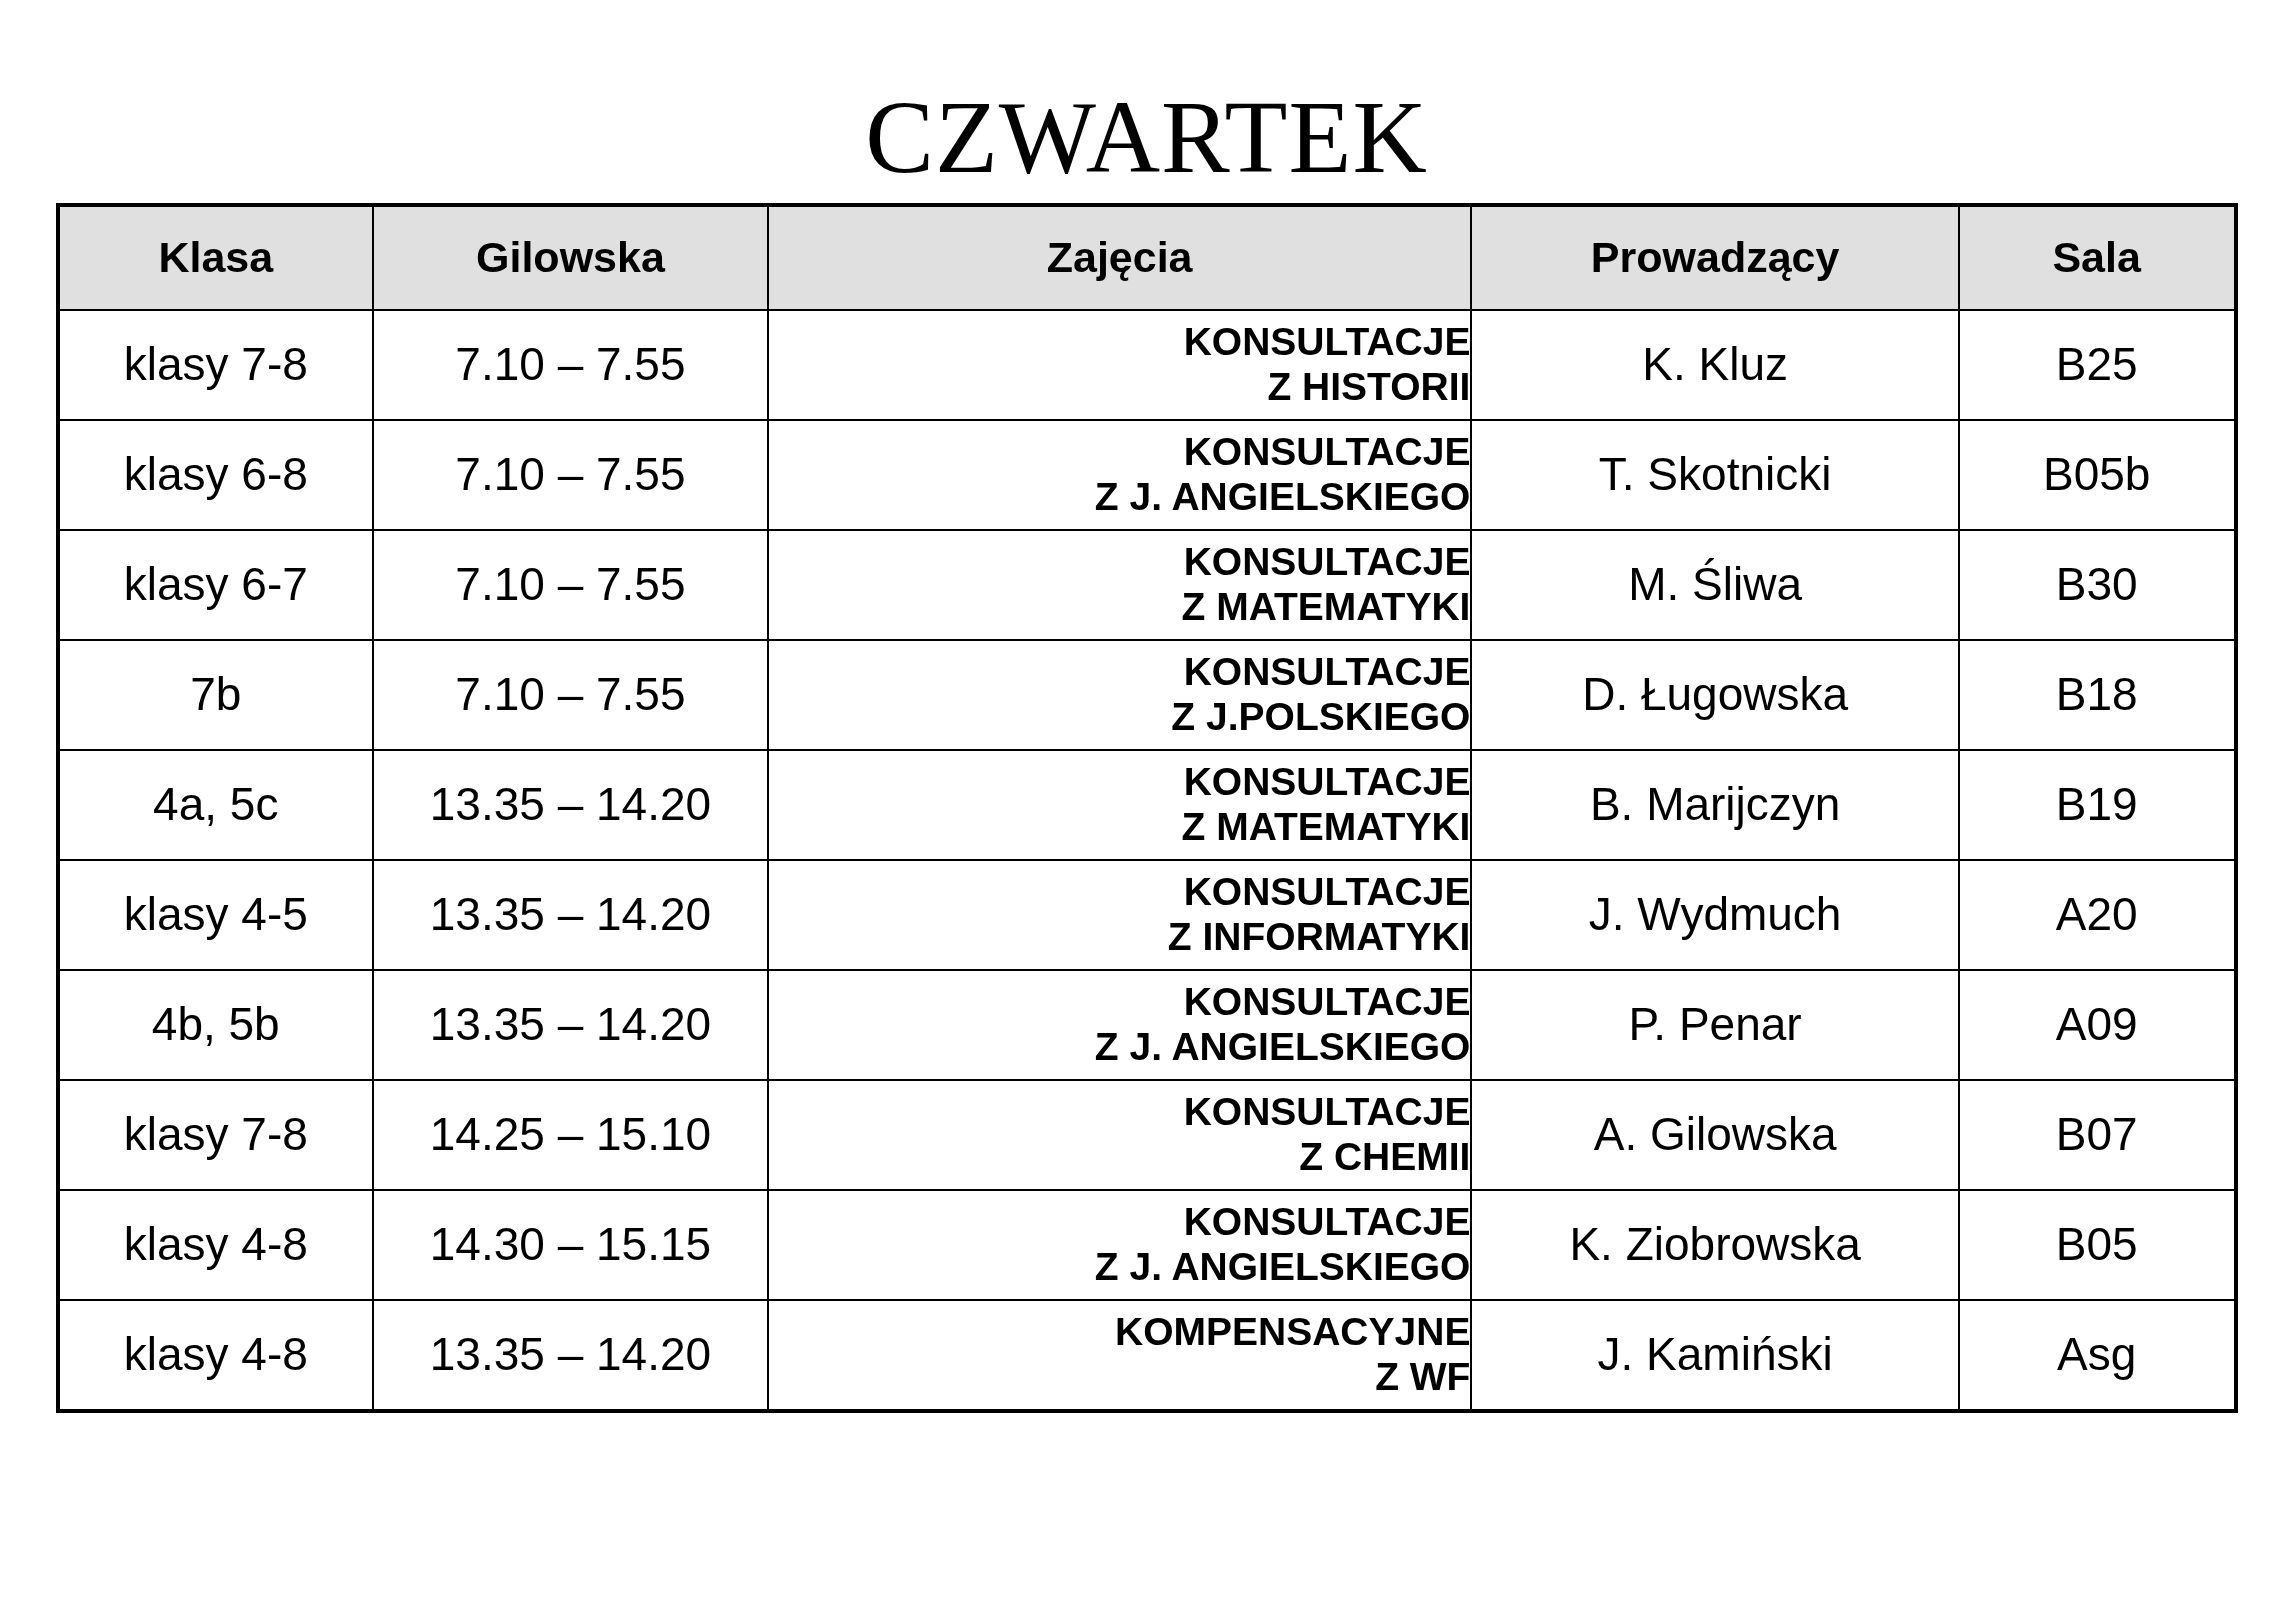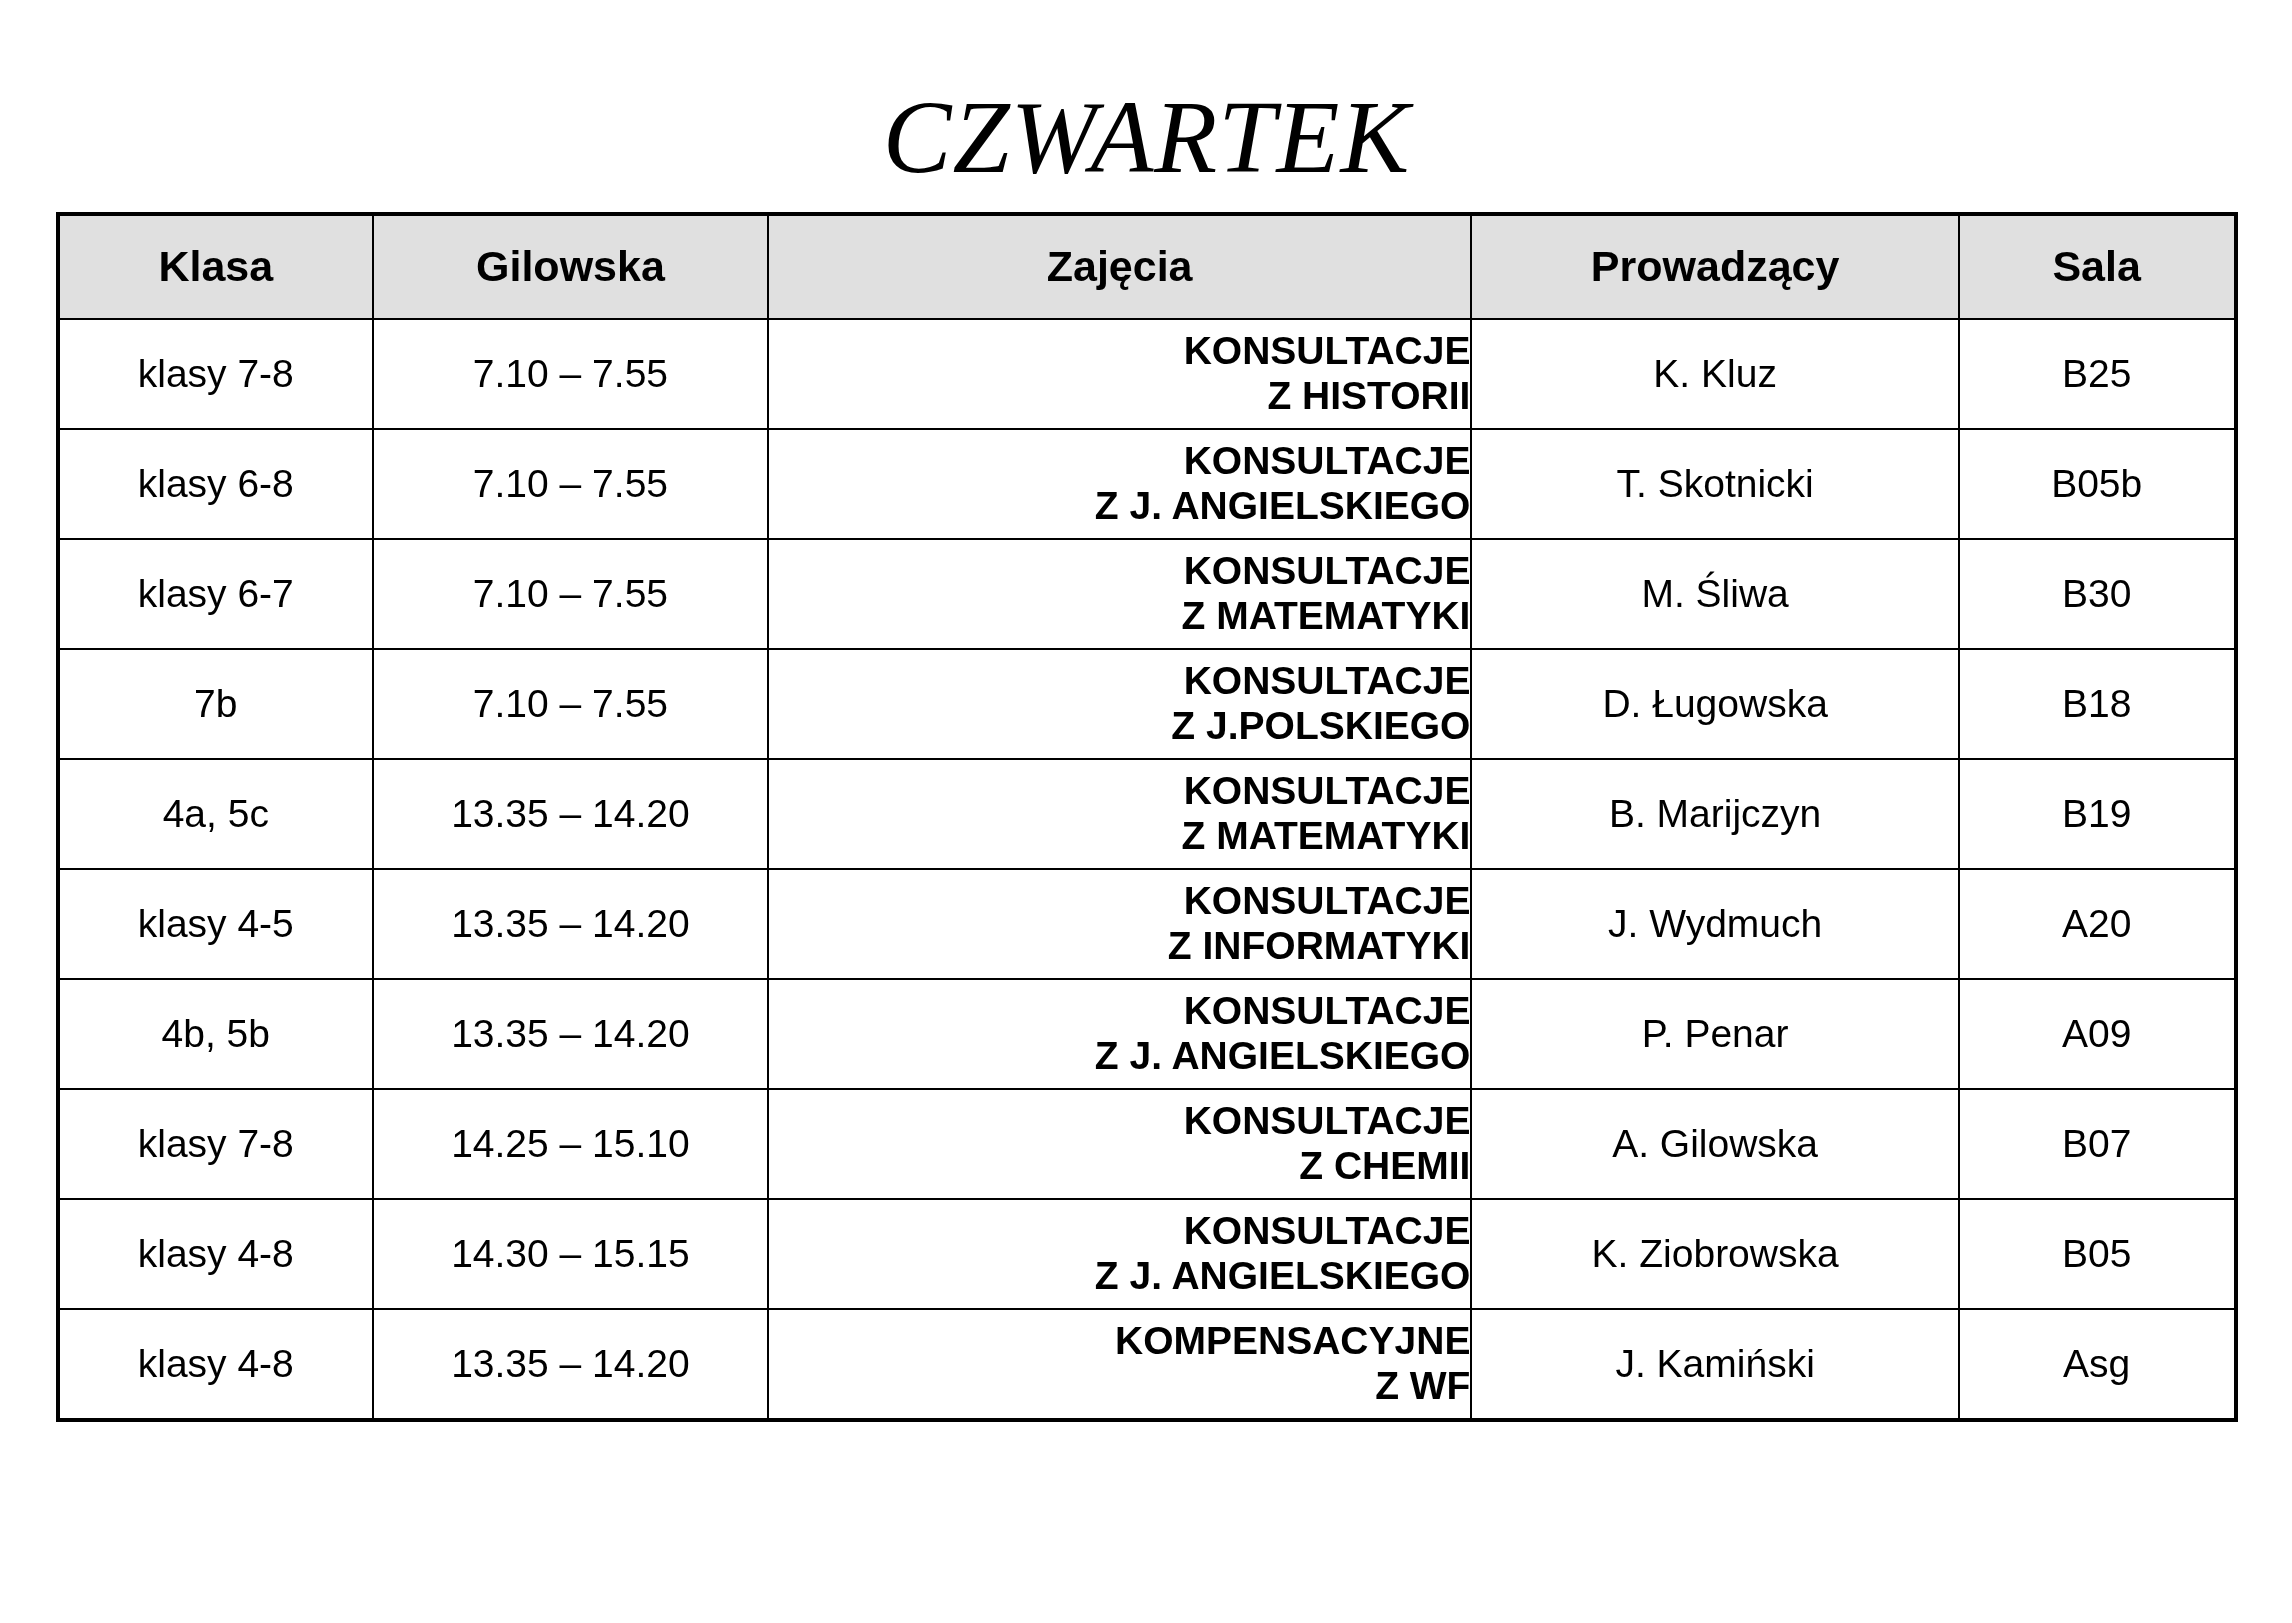--- a/index.html
+++ b/index.html
@@ -22,22 +22,21 @@
   }
   .title {
     text-align: center;
     font-family: "Liberation Serif", serif;
     font-size: 103px;
     line-height: 1;
     font-weight: normal;
     letter-spacing: 1px;
     margin: 0;
     padding-top: 86px;
-    padding-bottom: 23px;
-    font-style: italic;
+    padding-bottom: 14px;
   }
   .table-wrap {
     margin: 0 auto;
     width: 2182px;
   }
   table.schedule {
     width: 100%;
     border-collapse: collapse;
     table-layout: fixed;
     border: 4.9px solid #000000;
@@ -50,21 +49,21 @@
     vertical-align: middle;
   }
   thead th {
     background: #e0e0e0;
     font-size: 43px;
     font-weight: bold;
     height: 102px;
     line-height: 1.05;
   }
   tbody td {
-    font-size: 39px;
+    font-size: 46px;
     height: 108px;
     line-height: 1.12;
     font-weight: normal;
   }
   td.subject {
     font-weight: bold;
     font-size: 39px;
     line-height: 1.15;
   }
   td.subject .l1, td.subject .l2 {

